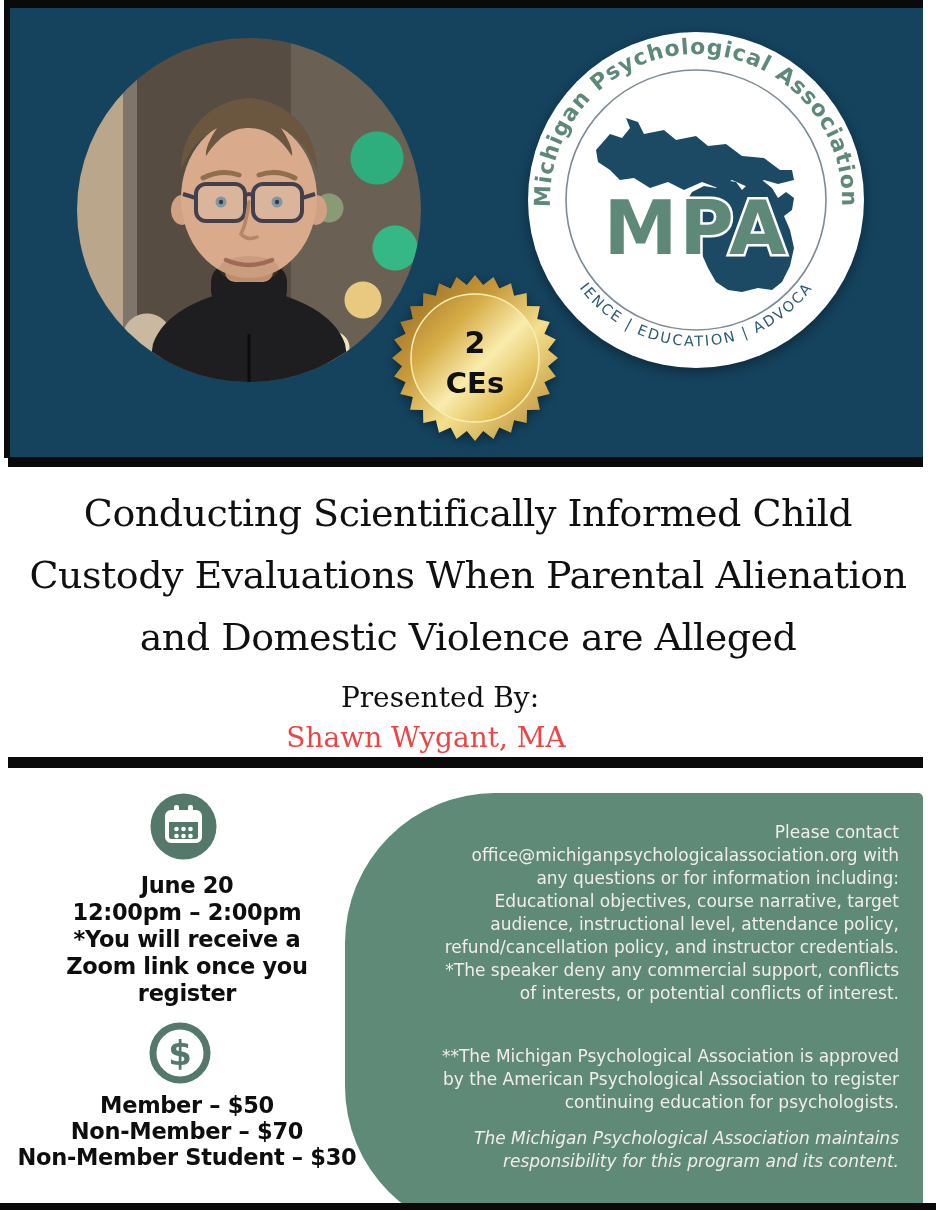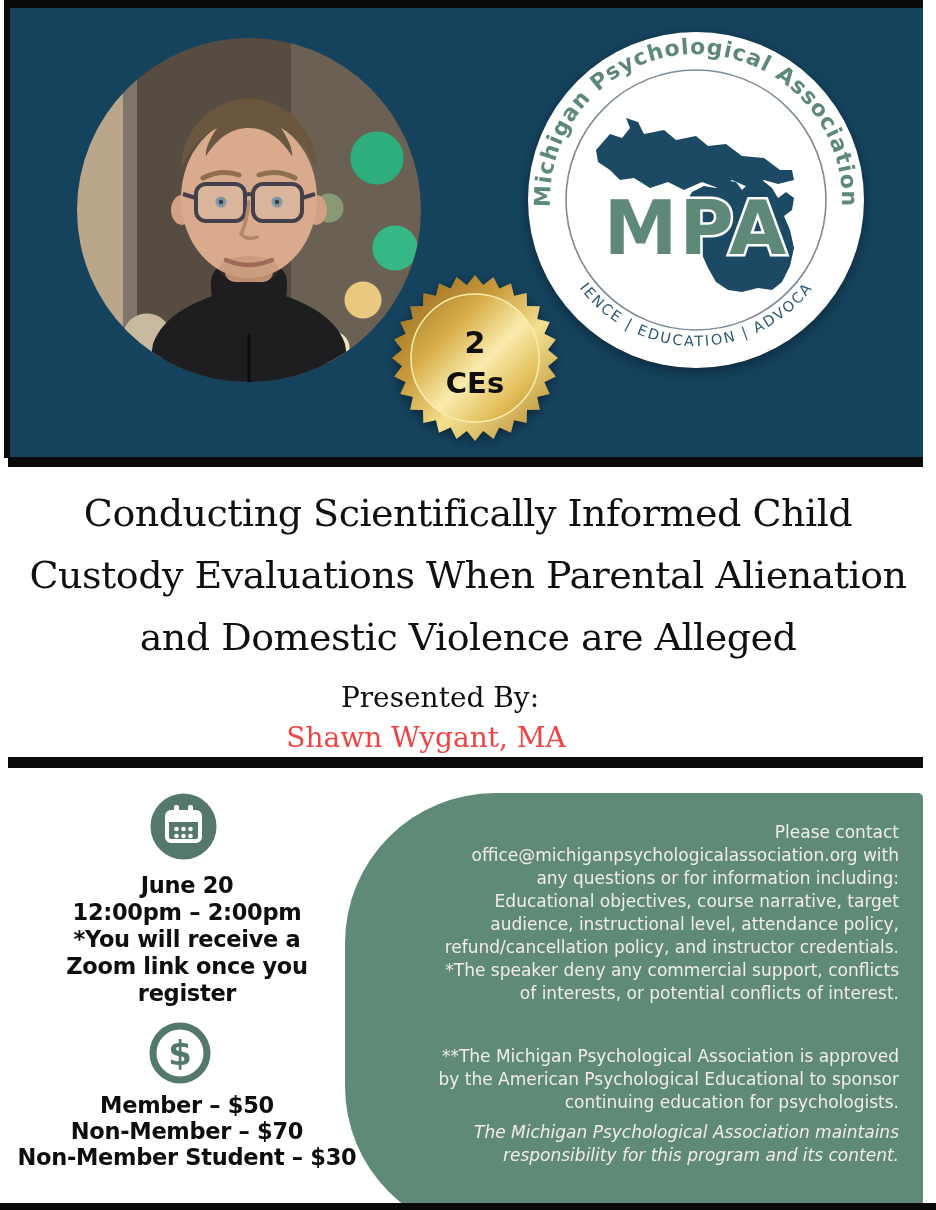--- a/index.html
+++ b/index.html
@@ -45,21 +45,21 @@
   .sched div{line-height:27px;white-space:nowrap;}
   .prices{left:8px;top:1092px;width:358px;text-align:center;color:#0e0e0e;
           font-weight:bold;font-size:22.5px;letter-spacing:-0.3px;}
   .prices div{line-height:26px;white-space:nowrap;}
   
   .panel{left:345px;top:793px;width:578px;height:443px;background:#5F8A78;
          border-radius:150px 5px 5px 150px;color:#F2EDE9;text-align:right;
          padding:28px 24px 0 44px;box-sizing:border-box;font-size:17px;}
   .panel .lines div{line-height:23px;white-space:nowrap;}
   .panel .p1{margin:0 0 40px 0;}
-  .panel .p2{margin:0 0 7px 0;}
+  .panel .p2{margin:0 0 13px 0;}
   .panel .p3{margin:0;font-style:italic;}
 </style>
 </head>
 <body>
 
 <div class="flyer">
 
   <div class="abs navy-banner"></div>
   <div class="abs bar bar-top"></div>
   <div class="abs bar bar-left"></div>
@@ -189,21 +189,21 @@
         <div>office@michiganpsychologicalassociation.org with</div>
         <div>any questions or for information including:</div>
         <div>Educational objectives, course narrative, target</div>
         <div>audience, instructional level, attendance policy,</div>
         <div>refund/cancellation policy, and instructor credentials.</div>
         <div>*The speaker deny any commercial support, conflicts</div>
         <div>of interests, or potential conflicts of interest.</div>
       </div>
     <div class="p2 lines">
         <div>**The Michigan Psychological Association is approved</div>
-        <div>by the American Psychological Educational to sponsor</div>
+        <div>by the American Psychological Association to register</div>
         <div>continuing education for psychologists.</div>
       </div>
     <div class="p3 lines">
         <div>The Michigan Psychological Association maintains</div>
         <div>responsibility for this program and its content.</div>
       </div>
   </div>
 
   <div class="abs bar bar-bottom"></div>
 </div>

